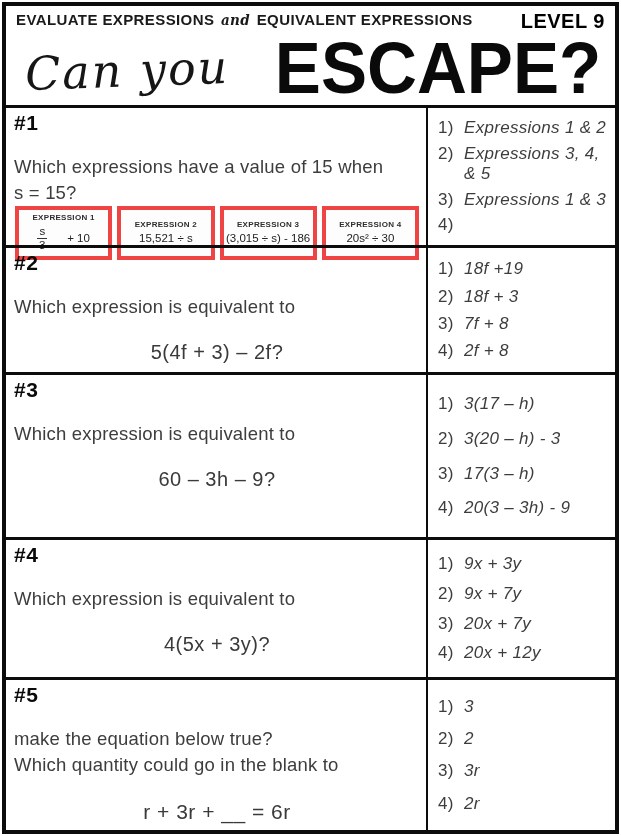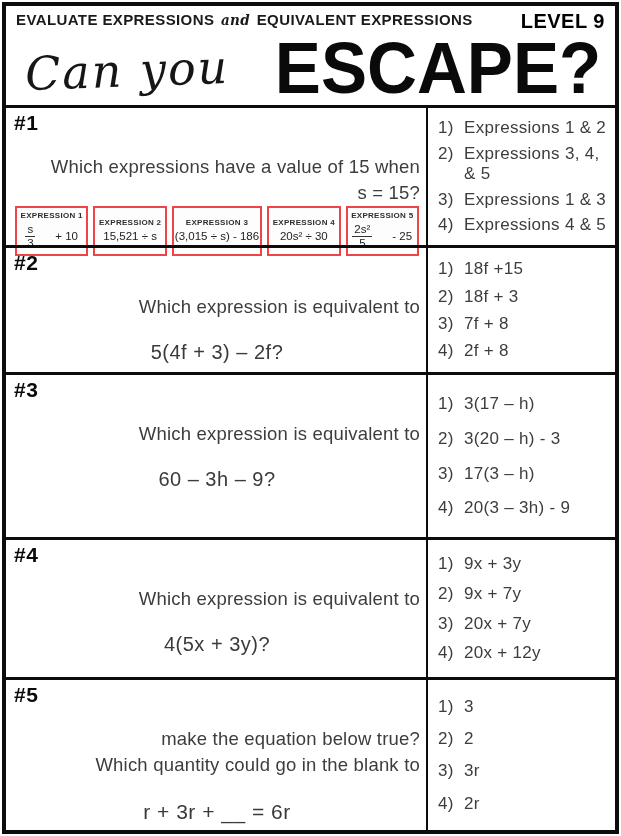--- a/index.html
+++ b/index.html
@@ -54,36 +54,36 @@
   .qrow.row-3{height:140px}
   .qrow.row-4{flex:1}
   .qcell{
     flex:0 0 420px;box-sizing:border-box;display:flex;flex-direction:column;
     padding:3px 6px 6px 8px;
   }
   .qnum{
     font-weight:900;font-size:21px;color:#0a0a0a;line-height:1.1;
     align-self:flex-start;letter-spacing:.5px;
   }
-  .qprompt{ text-align:right;margin-top:20px; }
+  .qprompt{ text-align:left;margin-top:20px; }
   .qprompt-line{
     font-size:18.5px;color:#3d3d3d;line-height:1.4;letter-spacing:.2px;
   }
   .qequation{
     text-align:center;font-size:20px;color:#3a3a3a;margin-top:21px;
     letter-spacing:.5px;
   }
   .qrow.row-4 .qequation{margin-top:22px;font-size:21px;}
   
   .exprs{
     margin-top:auto;display:flex;gap:5px;justify-content:space-between;
     padding:0 1px 2px 1px;
   }
   .expr-card{
-    flex:1;border:2px solid #ef4444;background:#fdfdfd;text-align:center;
+    flex:1;border:4px solid #ef4444;background:#fdfdfd;text-align:center;
     padding:3px 1px 4px 1px;box-sizing:border-box;min-height:44px;
     display:flex;flex-direction:column;justify-content:center;
   }
   .expr-label{
     font-size:8px;letter-spacing:.3px;color:#2e2e2e;font-weight:600;
     border-bottom:0;white-space:nowrap;
   }
   .expr-value{
     font-size:11.5px;color:#222;margin-top:3px;white-space:nowrap;line-height:1.1;
   }
@@ -94,21 +94,21 @@
   
   .acell{
     flex:1;border-left:2px solid #0c0c0c;box-sizing:border-box;
     display:flex;flex-direction:column;justify-content:space-evenly;
     padding:4px 4px 4px 10px;
   }
   .ans{display:flex;align-items:baseline;}
   .ans-num{
     font-size:17px;color:#3d3d3d;width:26px;flex:0 0 26px;letter-spacing:.3px;
   }
-  .ans-text{font-size:17px;color:#3d3d3d;letter-spacing:.3px;}
+  .ans-text{font-size:17px;color:#3d3d3d;letter-spacing:.3px;font-style:italic;}
 </style>
 </head>
 <body>
 
 <div class="page">
   <div class="frame">
 
     <div class="subject-row">
       <div class="subject">
         <span>EVALUATE EXPRESSIONS</span>
@@ -141,57 +141,52 @@
                 <div class="expr-value">15,521 ÷ s</div>
               </div>
               <div class="expr-card">
                 <div class="expr-label">EXPRESSION 3</div>
                 <div class="expr-value">(3,015 ÷ s) - 186</div>
               </div>
               <div class="expr-card">
                 <div class="expr-label">EXPRESSION 4</div>
                 <div class="expr-value">20s² ÷ 30</div>
               </div>
-              <div class="expr-card">
-                <div class="expr-label">EXPRESSION 5</div>
-                <div class="expr-value"><span class="frac"><span class="fnum">2s²</span><span class="fden">5</span></span><span class="fafter">- 25</span></div>
-              </div>
             </div>
           </div>
     <div class="acell">
             <div class="ans">
               <span class="ans-num">1)</span>
               <span class="ans-text">Expressions 1 &amp; 2</span>
             </div>
             <div class="ans">
               <span class="ans-num">2)</span>
               <span class="ans-text">Expressions 3, 4, &amp; 5</span>
             </div>
             <div class="ans">
               <span class="ans-num">3)</span>
               <span class="ans-text">Expressions 1 &amp; 3</span>
             </div>
             <div class="ans">
               <span class="ans-num">4)</span>
-              <span class="ans-text">Expressions 4 &amp; 5</span>
             </div>
           </div>
   </div>
         <div class="qrow row-1">
     <div class="qcell">
       <div class="qnum">#2</div>
       <div class="qprompt">
               <div class="qprompt-line">Which expression is equivalent to</div>
             </div>
     <div class="qequation">5(4f + 3) – 2f?</div>
           </div>
     <div class="acell">
             <div class="ans">
               <span class="ans-num">1)</span>
-              <span class="ans-text">18f +15</span>
+              <span class="ans-text">18f +19</span>
             </div>
             <div class="ans">
               <span class="ans-num">2)</span>
               <span class="ans-text">18f + 3</span>
             </div>
             <div class="ans">
               <span class="ans-num">3)</span>
               <span class="ans-text">7f + 8</span>
             </div>
             <div class="ans">

